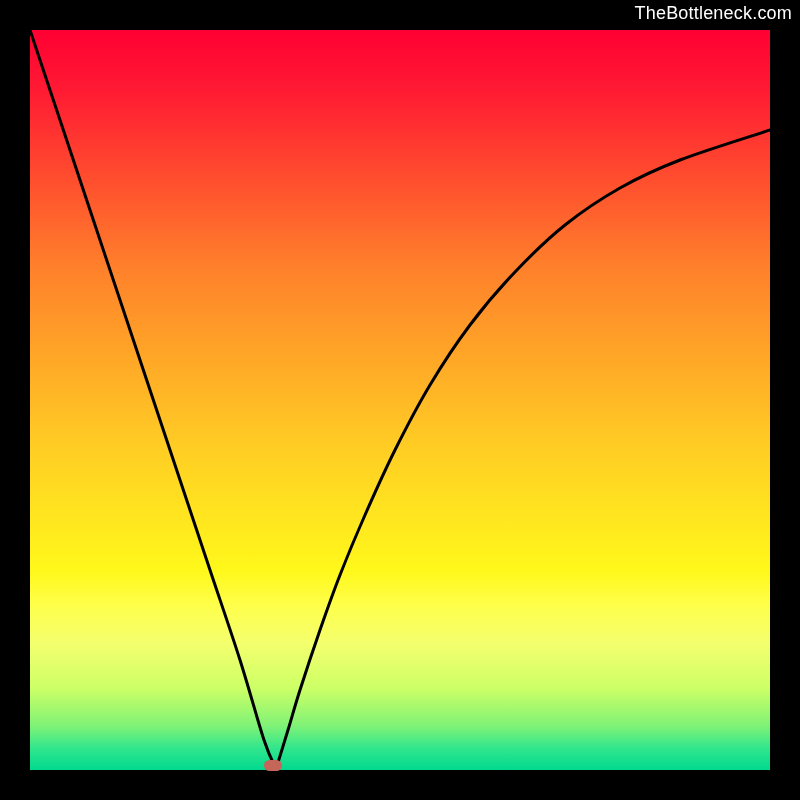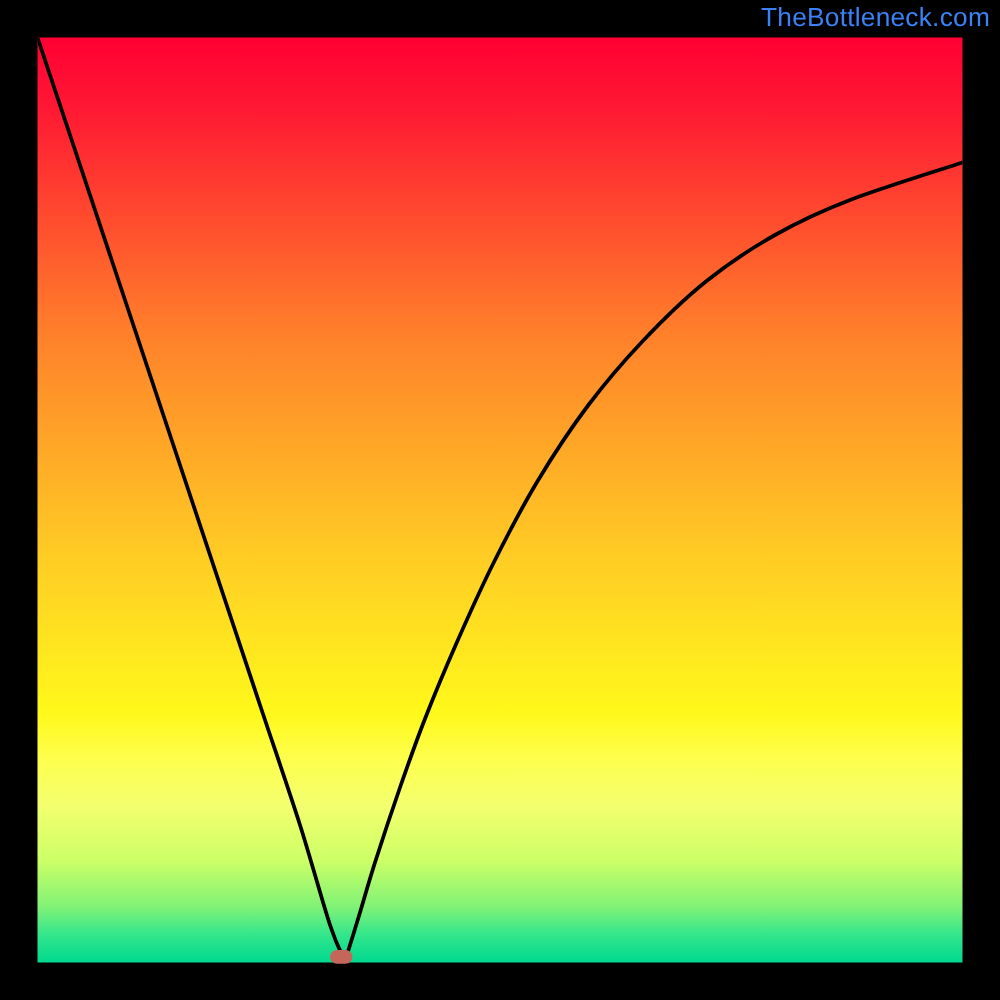--- a/index.html
+++ b/index.html
@@ -37,22 +37,22 @@
       #ccff66 89%,
       #80f276 94%,
       #33e68c 97%,
       #00d98f 100%
     );
   }
   .watermark {
     position: absolute;
     top: 3px;
     right: 8px;
-    color: #3b82f6;
-    font-size: 21px;
+    color: #ffffff;
+    font-size: 18px;
     font-weight: 400;
     letter-spacing: 0.2px;
   }
   .curve-svg {
     position: absolute;
     left: 30px;
     top: 30px;
     width: 740px;
     height: 740px;
   }

